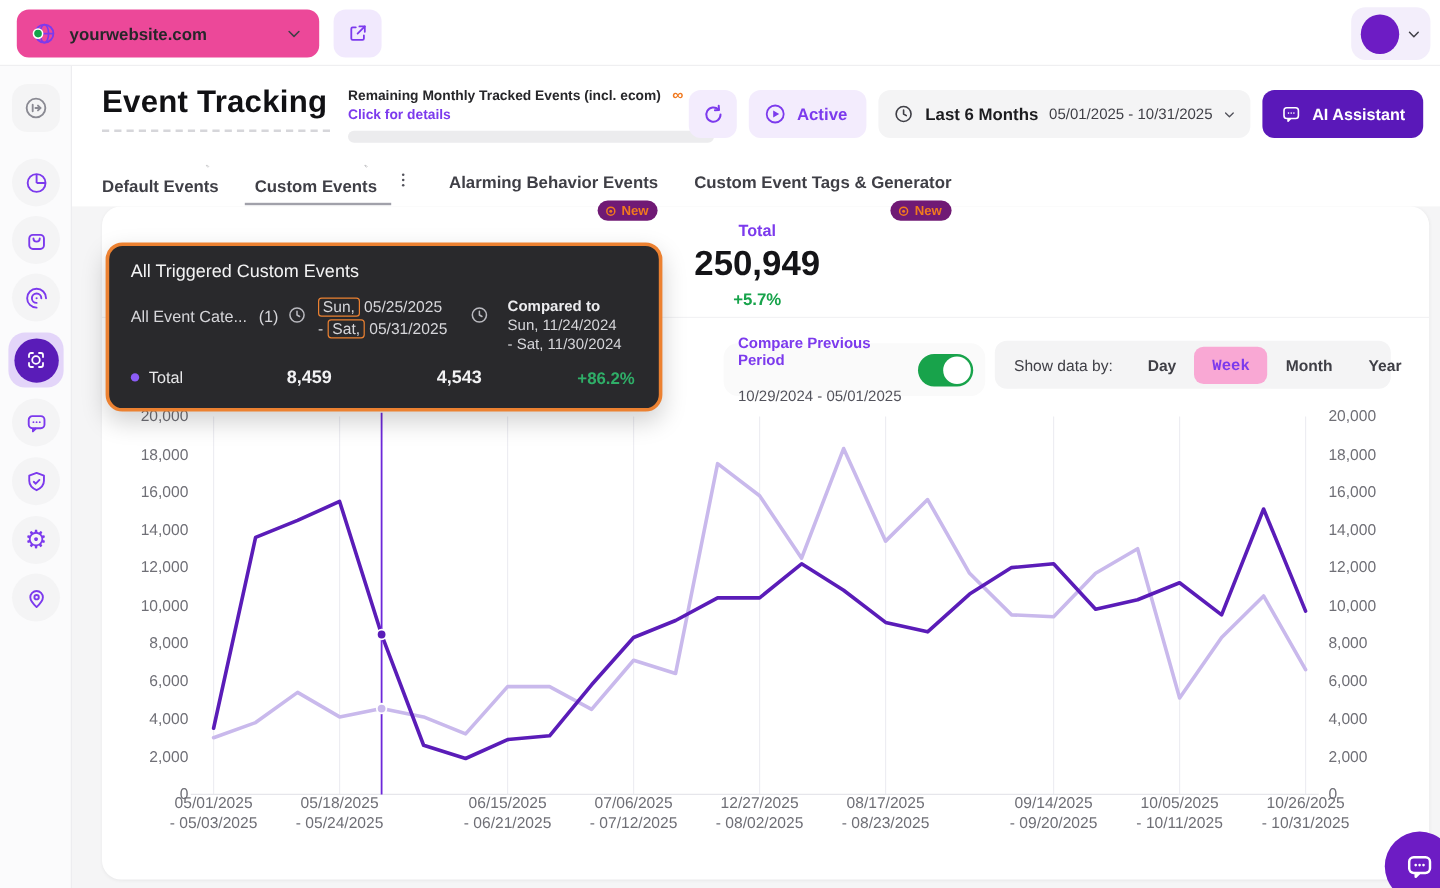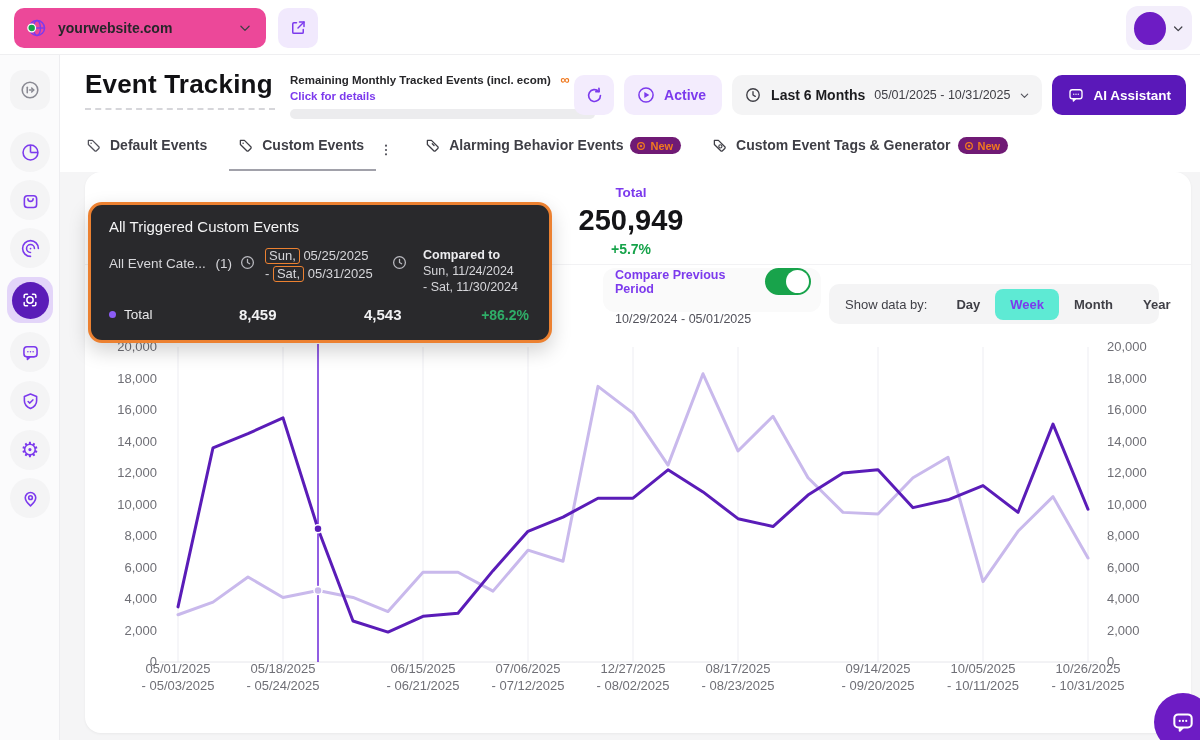--- a/index.html
+++ b/index.html
@@ -58,54 +58,54 @@
   .date-pill { height:40px; border:none; border-radius:10px; background:#f4f4f5;
     display:flex; align-items:center; gap:9px; padding:0 12px; cursor:pointer; font-family:inherit; }
   .date-pill .preset { font-size:14px; font-weight:700; color:#1c1c1f; }
   .date-pill .range { font-size:12.5px; color:#3f3f46; }
   .ai-btn { height:40px; border:none; border-radius:10px; background:#5a18b9; color:#fff;
     display:flex; align-items:center; gap:8px; padding:0 15px; cursor:pointer;
     font-size:13.5px; font-weight:700; font-family:inherit; }
 
   
   .tabs { position:absolute; left:25px; top:82px; display:flex; align-items:center; gap:30px; }
-  .tab { display:flex; align-items:flex-start; gap:7px; cursor:pointer; height:26px; }
+  .tab { display:flex; align-items:flex-end; gap:7px; cursor:pointer; height:26px;flex-direction:column; }
   .tab .tlabel { font-size:14px; font-weight:600; color:#3f3f46; white-space:nowrap; }
   .tab.active { position:relative; }
   .tab.active::after { content:""; position:absolute; left:-8px; right:-12px; bottom:-8px;
     height:2px; background:#a1a1aa; }
   .kebab { display:flex; align-items:center; cursor:pointer; margin-left:-16px; }
   .new-badge { display:inline-flex; align-items:center; gap:4px; background:#701a75;
     border-radius:10px; padding:2.5px 8px 2.5px 6px; color:#f0791f; font-size:11px; font-weight:700; }
 
   
   .card { position:absolute; left:85px; top:172px; width:1106px; height:561px;
     background:#fff; border-radius:16px; box-shadow:0 1px 3px rgba(0,0,0,.05); z-index:1; }
   .summary { position:absolute; left:446px; top:13px; width:200px; text-align:center; }
   .summary .slabel { font-size:13.5px; font-weight:700; color:#7c3aed; }
   .summary .svalue { font-size:29px; font-weight:700; color:#141417; margin-top:4px; }
   .summary .schange { font-size:14px; font-weight:600; color:#16a34a; margin-top:4px; }
   .card-divider { position:absolute; left:0; right:0; top:92px; height:1px; background:#f2f2f4; }
 
-  .compare-box { position:absolute; left:518px; top:96px; width:218px; height:44px;
-    background:#fafafa; border-radius:12px; display:flex; 
+  .compare-box { position:absolute; left:518px; top:114px; width:218px; height:44px;
+    background:#fafafa; border-radius:12px; display:flex; align-items:center;
     padding:0 10px 0 12px; gap:10px; }
   .compare-box .clabel { font-size:12.5px; font-weight:700; color:#7c3aed; }
   .compare-box .crange { font-size:12.5px; color:#52525b; margin-top:16px; }
   .toggle { width:46px; height:27px; border-radius:14px; background:#18a34b; position:relative;
     cursor:pointer; flex-shrink:0; }
   .toggle .knob { position:absolute; right:2px; top:2px; width:23px; height:23px;
     border-radius:50%; background:#fff; }
 
   .showdata { position:absolute; left:744px; top:112px; width:330px; height:40px;
     background:#f4f4f5; border-radius:10px; display:flex; align-items:center; padding:0 6px 0 16px; }
   .showdata .sdlabel { font-size:13px; color:#3f3f46; margin-right:14px; white-space:nowrap; }
   .sd-opt { font-size:13px; font-weight:600; color:#3f3f46; padding:8px 15px; border-radius:8px;
     cursor:pointer; white-space:nowrap; }
-  .sd-opt.selected { background:#5eead4; color:#7c3aed; }
+  .sd-opt.selected { background:#f9a8d4; color:#7c3aed;font-family:Liberation Mono, monospace; }
 
   .ytick { position:absolute; font-size:13px; color:#6f6f76; }
   #y-labels-left { position:absolute; left:4px; top:0; width:68px; height:100%; }
   #y-labels-left .ytick { right:0; }
   #y-labels-right { position:absolute; left:1022px; top:0; width:80px; height:100%; }
   #y-labels-right .ytick { left:0; }
   .xtick { position:absolute; top:488px; width:124px; text-align:center;
     font-size:13px; color:#6f6f76; line-height:17px; }
 
   

